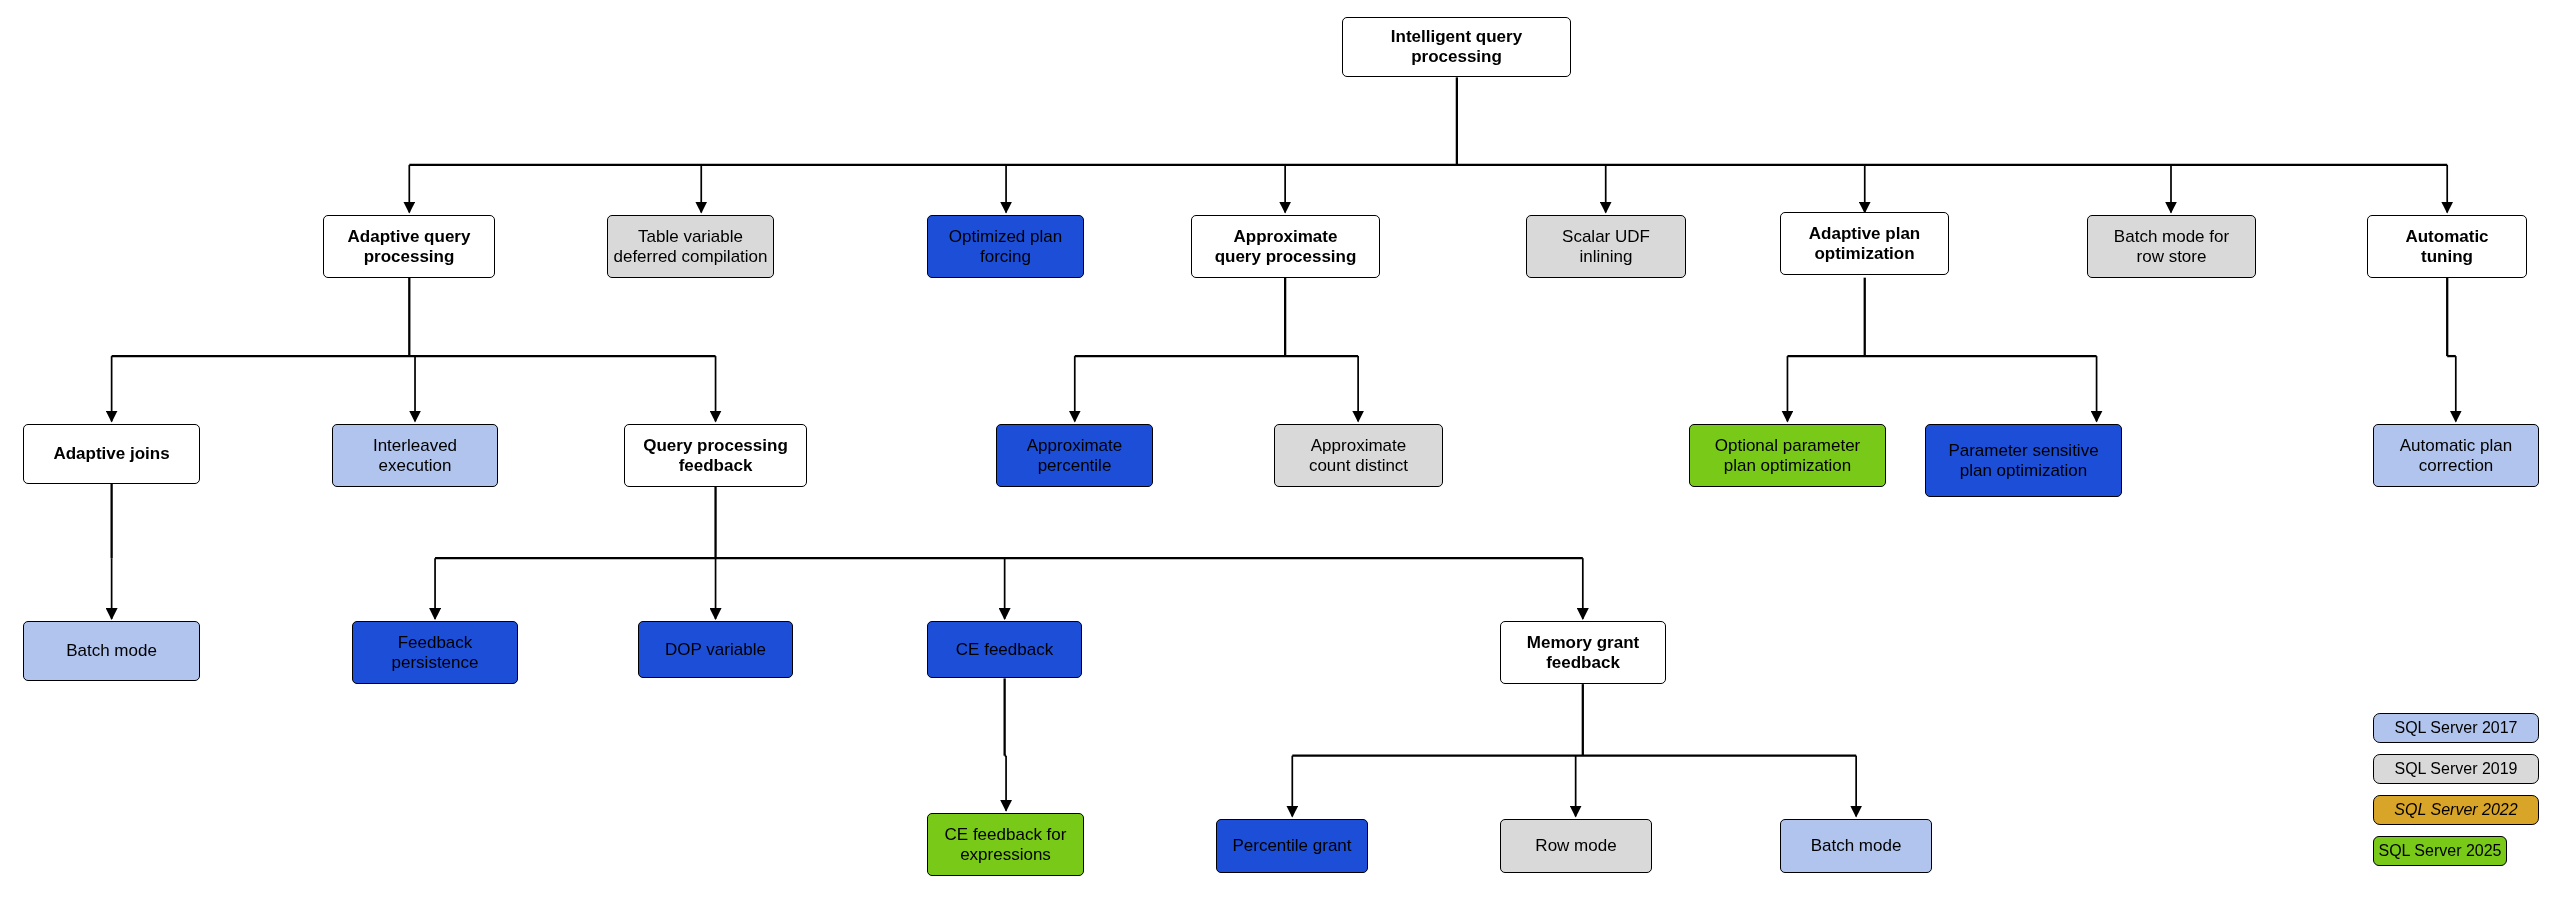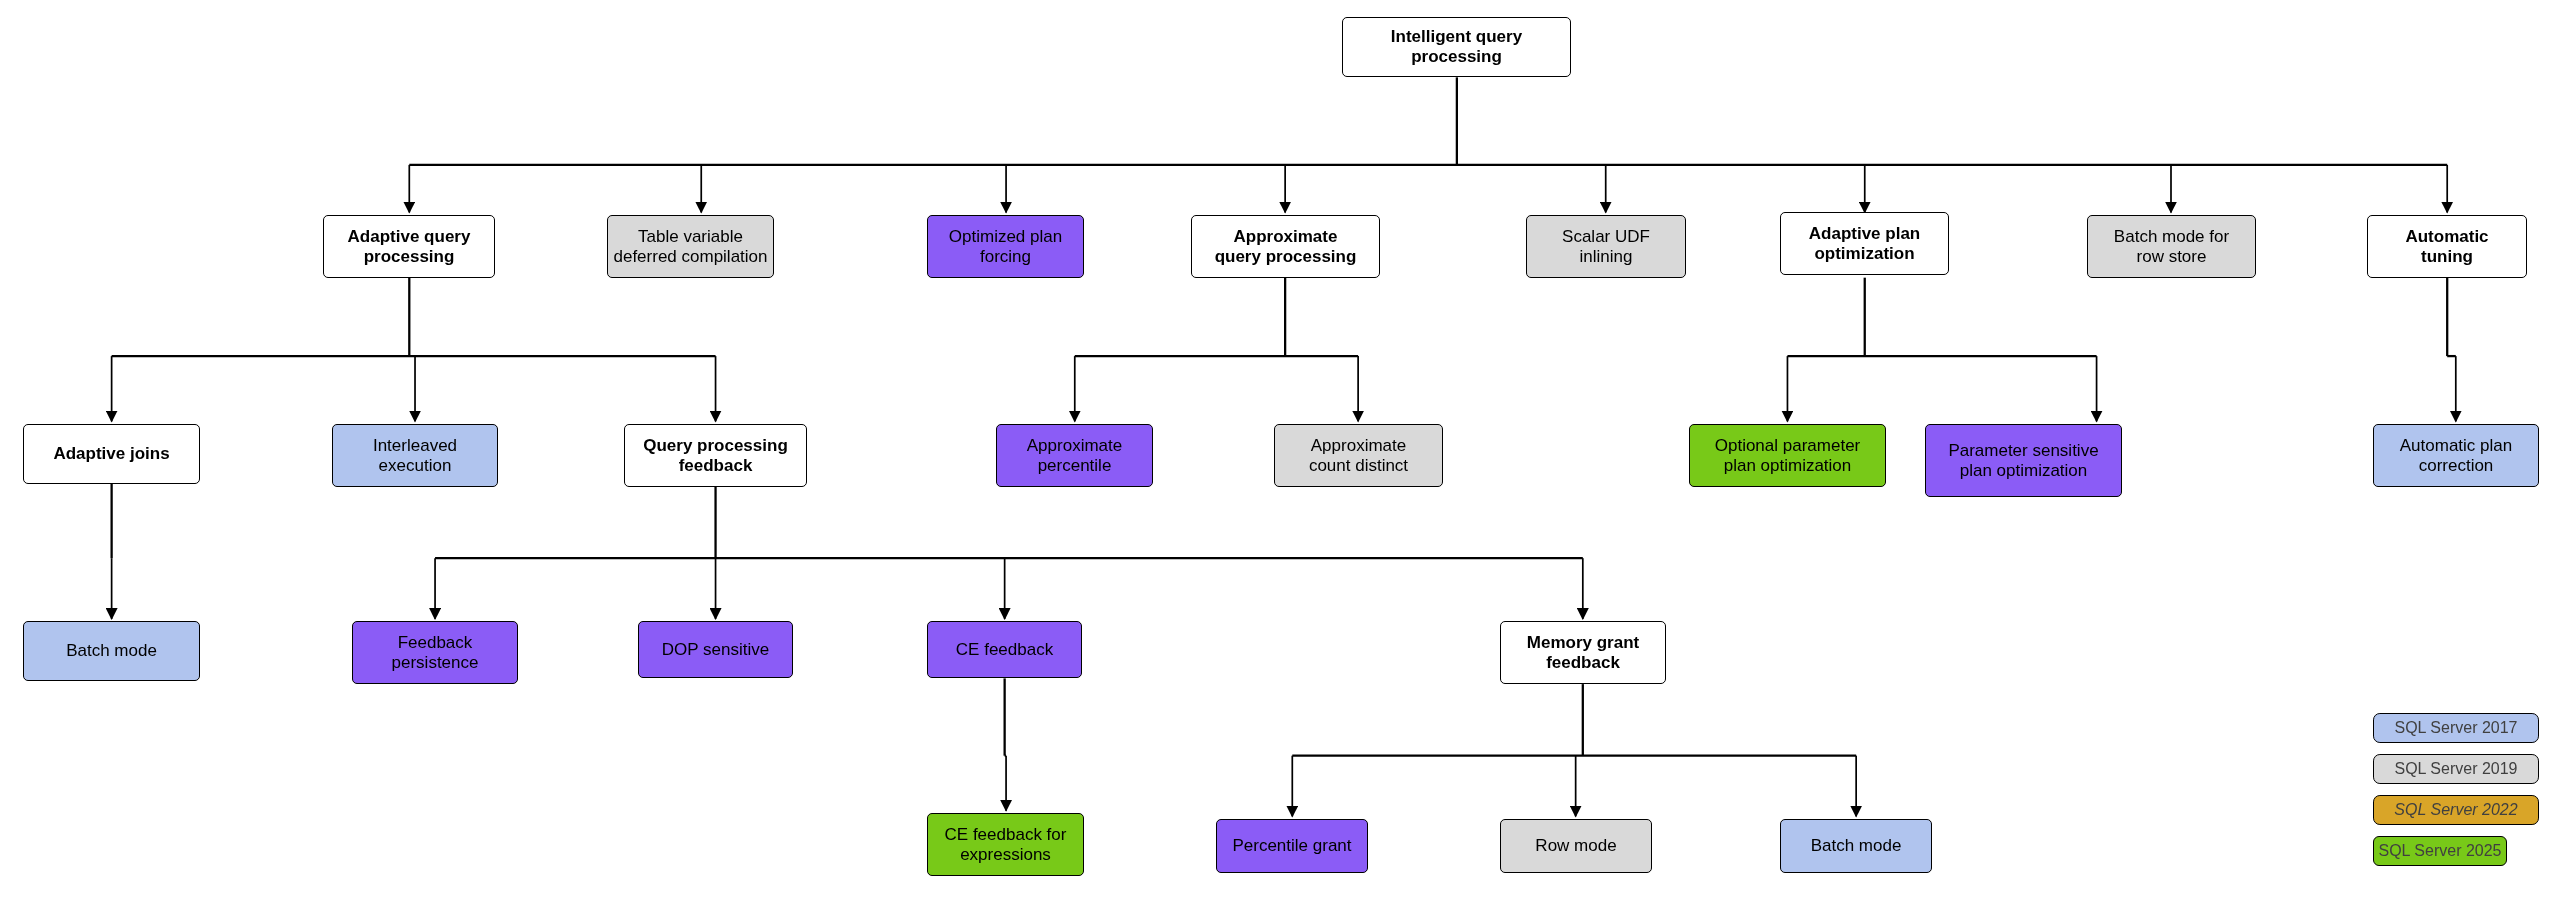--- a/index.html
+++ b/index.html
@@ -32,34 +32,34 @@
     justify-content: center;
     text-align: center;
     color: #000000;
     line-height: 1.15;
     padding: 2.3px 4.6px;
     font-size: 17px;
     white-space: pre-line;
   }
   .node.white  { background: #ffffff; font-weight: bold; }
   .node.gray   { background: #d9d9d9; font-weight: normal; }
-  .node.gold   { background: #8b5cf6; font-weight: normal; }
+  .node.gold   { background: #1d4ed8; font-weight: normal; }
   .node.blue   { background: #b0c4ee; font-weight: normal; }
   .node.green  { background: #78c918; font-weight: normal; }
 
   .legend-item {
     position: absolute;
     box-sizing: border-box;
     border: 1.7px solid #000000;
     border-radius: 6.9px;
     display: flex;
     align-items: center;
     justify-content: center;
     font-size: 16px;
-    color: #404040;
+    color: #000000;
     font-family: "Liberation Sans", sans-serif;
   }
   .legend-item.blue  { background: #b0c4ee; }
   .legend-item.gray  { background: #d9d9d9; }
   .legend-item.gold  { background: #d9a528; }
   .legend-item.green { background: #78c918; }
 </style>
 </head>
 <body>
 
@@ -146,21 +146,21 @@
 count distinct</div>
       <div class="node green" style="left: 1689px; top: 424px; width: 197px; height: 63px;">Optional parameter
 plan optimization</div>
       <div class="node gold" style="left: 1925px; top: 424px; width: 197px; height: 73px;">Parameter sensitive
 plan optimization</div>
       <div class="node blue" style="left: 2373px; top: 424px; width: 166px; height: 63px;">Automatic plan
 correction</div>
       <div class="node blue" style="left: 23px; top: 621px; width: 177px; height: 60px;">Batch mode</div>
       <div class="node gold" style="left: 352px; top: 621px; width: 166px; height: 63px;">Feedback
 persistence</div>
-      <div class="node gold" style="left: 638px; top: 621px; width: 155px; height: 57px;">DOP sensitive</div>
+      <div class="node gold" style="left: 638px; top: 621px; width: 155px; height: 57px;">DOP variable</div>
       <div class="node gold" style="left: 927px; top: 621px; width: 155px; height: 57px;">CE feedback</div>
       <div class="node white" style="left: 1500px; top: 621px; width: 166px; height: 63px;">Memory grant
 feedback</div>
       <div class="node green" style="left: 927px; top: 813px; width: 157px; height: 63px;">CE feedback for
 expressions</div>
       <div class="node gold" style="left: 1216px; top: 819px; width: 152px; height: 54px;">Percentile grant</div>
       <div class="node gray" style="left: 1500px; top: 819px; width: 152px; height: 54px;">Row mode</div>
       <div class="node blue" style="left: 1780px; top: 819px; width: 152px; height: 54px;">Batch mode</div>
     </div>
 

